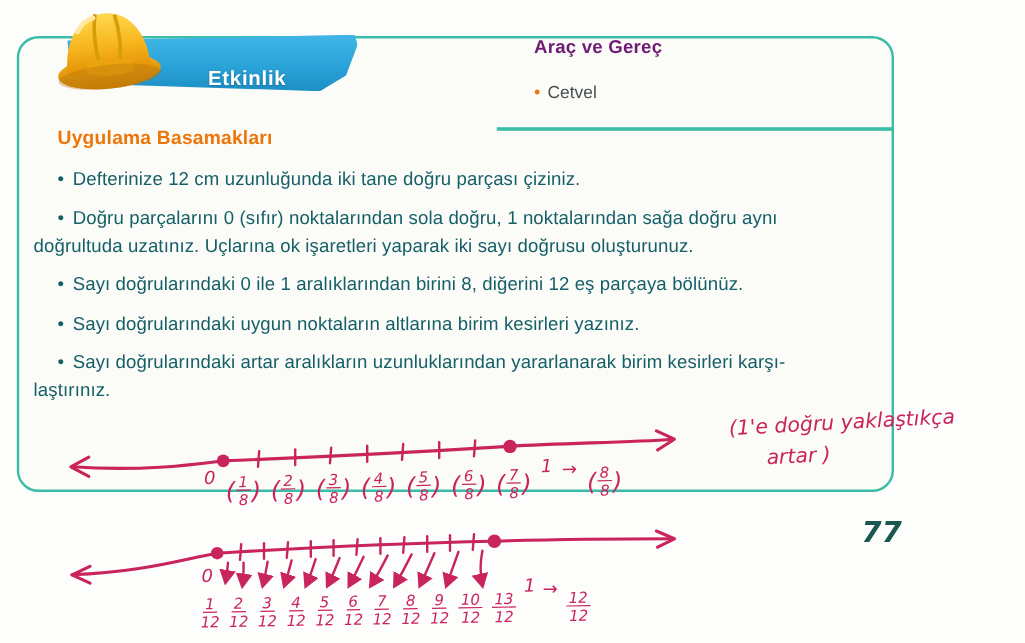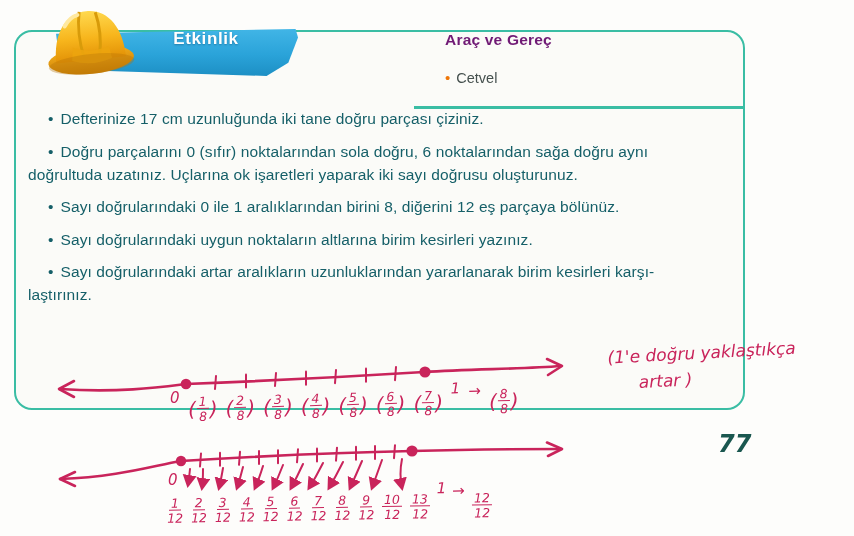--- a/index.html
+++ b/index.html
@@ -7,21 +7,21 @@
   .page { position:relative; width:854px; height:536px; background:#fdfdfb; overflow:hidden; }
 
   
   .box { position:absolute; left:14px; top:30px; width:731px; height:380px;
          border:2.5px solid #3abda4; border-radius:18px; background:#fbfbf8; }
 
   
   .banner { position:absolute; left:56px; top:29px; width:242px; height:47px;
             background:linear-gradient(180deg,#41b5e6 0%,#2aa3d9 55%,#1d8fc4 100%);
             clip-path:polygon(0 10%, 99% 0, 100% 18%, 96% 72%, 87% 100%, 2% 86%);
-            display:flex; align-items:flex-start; justify-content:center; }
+            display:flex; align-items:flex-end; justify-content:center; }
   .banner-label { color:#fff; font-weight:bold; font-size:17px; letter-spacing:.6px;
                   padding-left:58px; text-shadow:0 1px 2px rgba(10,70,110,.45); }
 
   .hat { position:absolute; left:42px; top:0px; transform:rotate(-6deg); }
 
   
   .tools { position:absolute; left:445px; top:31px; }
   .tools-title { color:#701a75; font-weight:bold; font-size:15.5px; letter-spacing:.2px; }
   .tools-item { margin-top:20px; font-size:14.5px; color:#45504e; }
   .tools-bullet { color:#ee7608; font-size:15px; margin-right:6px; }
@@ -99,22 +99,23 @@
 
   <div class="tools">
     <div class="tools-title">Araç ve Gereç</div>
     <div class="tools-item">
       <span class="tools-bullet">•</span><span>Cetvel</span>
     </div>
   </div>
   <div class="divider"></div>
 
   <div class="steps">
-    <p class="step"><span class="dot">•</span><span>Defterinize 17 cm uzunluğunda iki tane doğru parçası çiziniz.</span></p>
-    <p class="step"><span class="dot">•</span><span>Doğru parçalarını 0 (sıfır) noktalarından sola doğru, 6 noktalarından sağa doğru aynı</span><br><span>doğrultuda uzatınız. Uçlarına ok işaretleri yaparak iki sayı doğrusu oluşturunuz.</span></p>
+    <div class="steps-title">Uygulama Basamakları</div>
+    <p class="step"><span class="dot">•</span><span>Defterinize 12 cm uzunluğunda iki tane doğru parçası çiziniz.</span></p>
+    <p class="step"><span class="dot">•</span><span>Doğru parçalarını 0 (sıfır) noktalarından sola doğru, 1 noktalarından sağa doğru aynı</span><br><span>doğrultuda uzatınız. Uçlarına ok işaretleri yaparak iki sayı doğrusu oluşturunuz.</span></p>
     <p class="step"><span class="dot">•</span><span>Sayı doğrularındaki 0 ile 1 aralıklarından birini 8, diğerini 12 eş parçaya bölünüz.</span></p>
     <p class="step"><span class="dot">•</span><span>Sayı doğrularındaki uygun noktaların altlarına birim kesirleri yazınız.</span></p>
     <p class="step"><span class="dot">•</span><span>Sayı doğrularındaki artar aralıkların uzunluklarından yararlanarak birim kesirleri karşı-</span><br><span>laştırınız.</span></p>
   </div>
 
   <svg class="nl1" width="540" height="46" viewBox="0 0 540 46">
     <path class="ink" d="M20,33 C80,37 122,31 146,28 C212,25.5 320,20 384,16 C432,13 482,13 521,10"></path>
     <path class="ink" d="M34,25 L19,33 L34,41"></path>
     <path class="ink" d="M507,3 L522,10 L508,19"></path>
     <circle class="dotfill" cx="146" cy="28" r="5.3"></circle>

